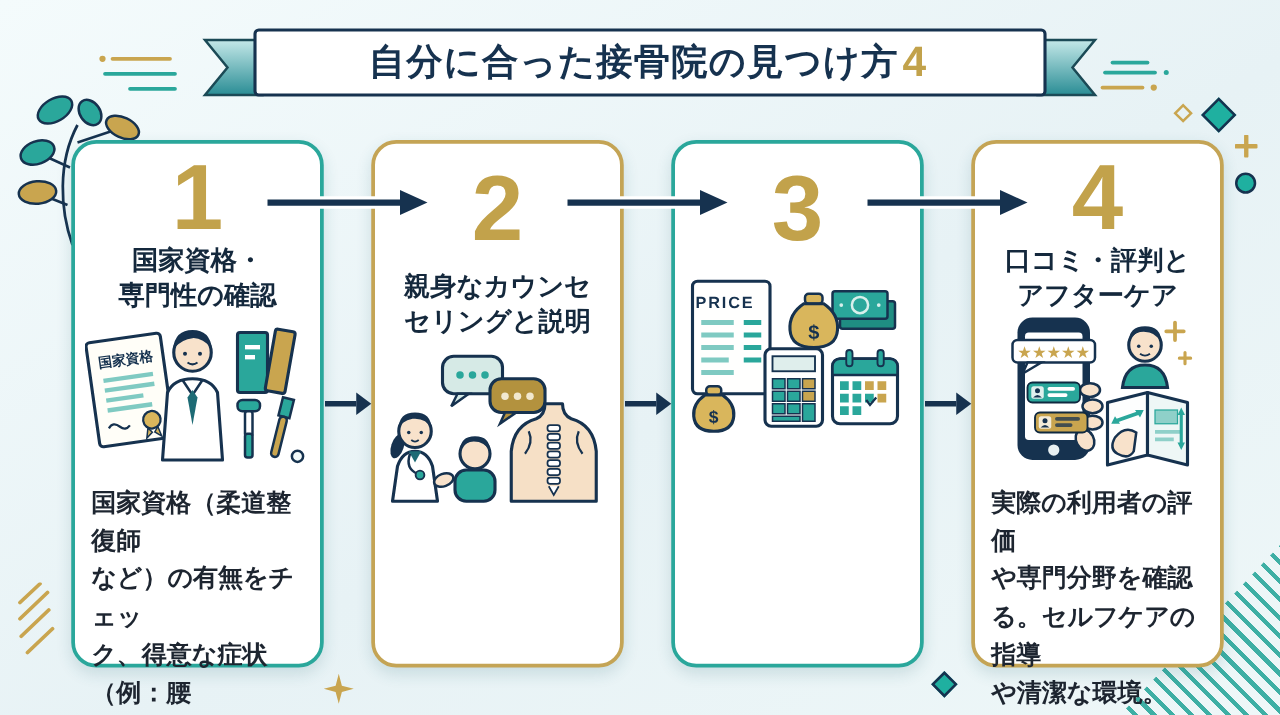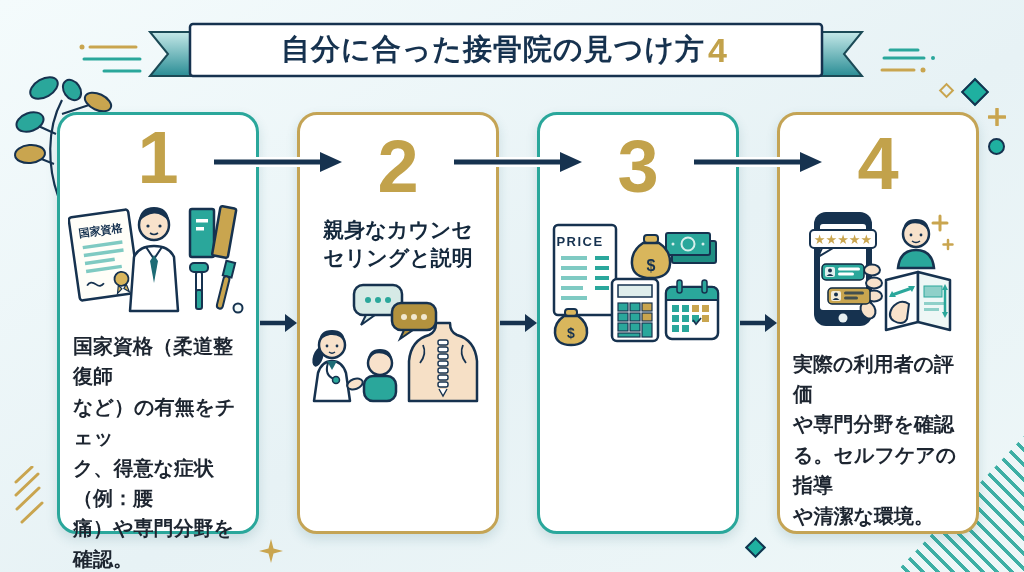--- a/index.html
+++ b/index.html
@@ -2,21 +2,21 @@
 <html><head>
 <meta charset="utf-8">
 <style>
   html,body{margin:0;padding:0;background:#ffffff;}
   .stage{
     position:relative;width:1024px;height:572px;overflow:hidden;
     background:linear-gradient(150deg,#f4fbfc 0%,#e7f2f5 55%,#eef7f8 100%);
     font-family:"Liberation Sans","DejaVu Sans",sans-serif;
   }
   
-  .banner{position:absolute;left:144px;top:22px;width:724px;height:60px;}
+  .banner{position:absolute;left:158px;top:22px;width:724px;height:60px;}
   .banner svg{position:absolute;left:0;top:0;}
   .banner-title{
     position:absolute;left:50px;right:50px;top:2px;bottom:6px;
     display:flex;align-items:center;justify-content:center;
     font-size:29px;font-weight:900;color:#16324f;white-space:nowrap;letter-spacing:1px;
   }
   .banner-title .accent{color:#c2a24b;font-size:34px;margin:0 3px;font-weight:900;}
   
   .card{
     position:absolute;top:112px;width:202px;height:422px;background:#ffffff;
@@ -111,20 +111,22 @@
       <rect x="46" y="2" width="632" height="52" rx="3" fill="#ffffff" stroke="#16324f" stroke-width="2.5"></rect>
     </svg>
     <div class="banner-title">
       <span>自分に合った接骨院の見つけ方</span>
       <span class="accent">4</span>
     </div>
   </div>
 
   <div class="card teal card1">
     <div class="step-number">1</div>
+    <div class="step-heading">国家資格・
+専門性の確認</div>
     <div class="step-illustration">
       <svg width="180" height="126" viewBox="0 0 180 126">
         <g transform="rotate(-8 36 60)">
           <rect x="6" y="18" width="60" height="84" rx="3" fill="#fffef8" stroke="#16324f" stroke-width="2.5"></rect>
           <text x="36" y="39" text-anchor="middle" font-size="11" font-weight="bold" fill="#16324f">国家資格</text>
           <rect x="16" y="48" width="40" height="3.5" fill="#7fcac2"></rect>
           <rect x="16" y="56" width="40" height="3.5" fill="#7fcac2"></rect>
           <rect x="16" y="64" width="30" height="3.5" fill="#7fcac2"></rect>
           <rect x="16" y="72" width="36" height="3.5" fill="#7fcac2"></rect>
           <path d="M15,88 q4,-5 9,0 q4,4 8,0" fill="none" stroke="#16324f" stroke-width="1.8"></path>
@@ -284,20 +286,22 @@
           <rect x="124" y="104" width="7" height="7" fill="#2aa79b"></rect>
             <rect x="134" y="104" width="7" height="7" fill="#2aa79b"></rect>
           <path d="M145,99 l3,4 l5,-6" fill="none" stroke="#16324f" stroke-width="1.8"></path>
         </g>
       </svg>
     </div>
   </div>
 
   <div class="card gold card4">
     <div class="step-number">4</div>
+    <div class="step-heading">口コミ・評判と
+アフターケア</div>
     <div class="step-illustration">
       <svg width="180" height="126" viewBox="0 0 180 126">
         <g>
           <rect x="26" y="2" width="58" height="114" rx="12" fill="#16324f"></rect>
           <rect x="32" y="14" width="46" height="86" rx="3" fill="#ffffff"></rect>
           <circle cx="55" cy="108" r="4.5" fill="#e8f0f2"></circle>
         </g>
         <g>
           <ellipse cx="84" cy="60" rx="8" ry="5.5" fill="#f8e2cb" stroke="#16324f" stroke-width="2"></ellipse>
           <ellipse cx="86" cy="73" rx="8" ry="5.5" fill="#f8e2cb" stroke="#16324f" stroke-width="2"></ellipse>

